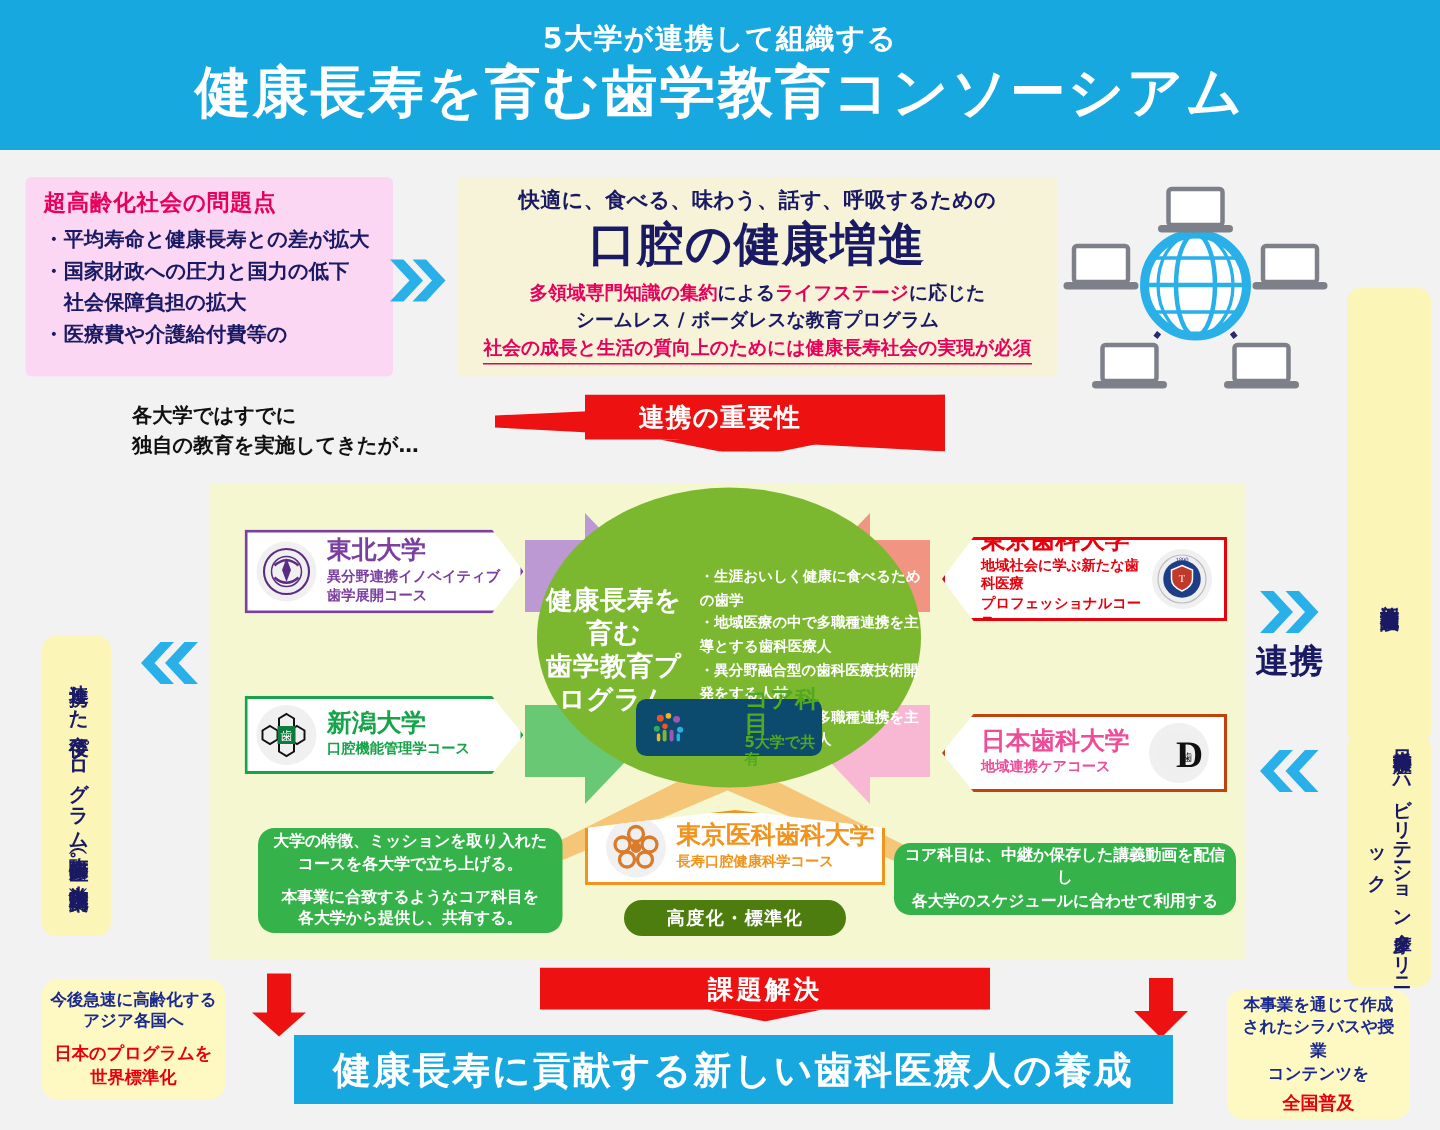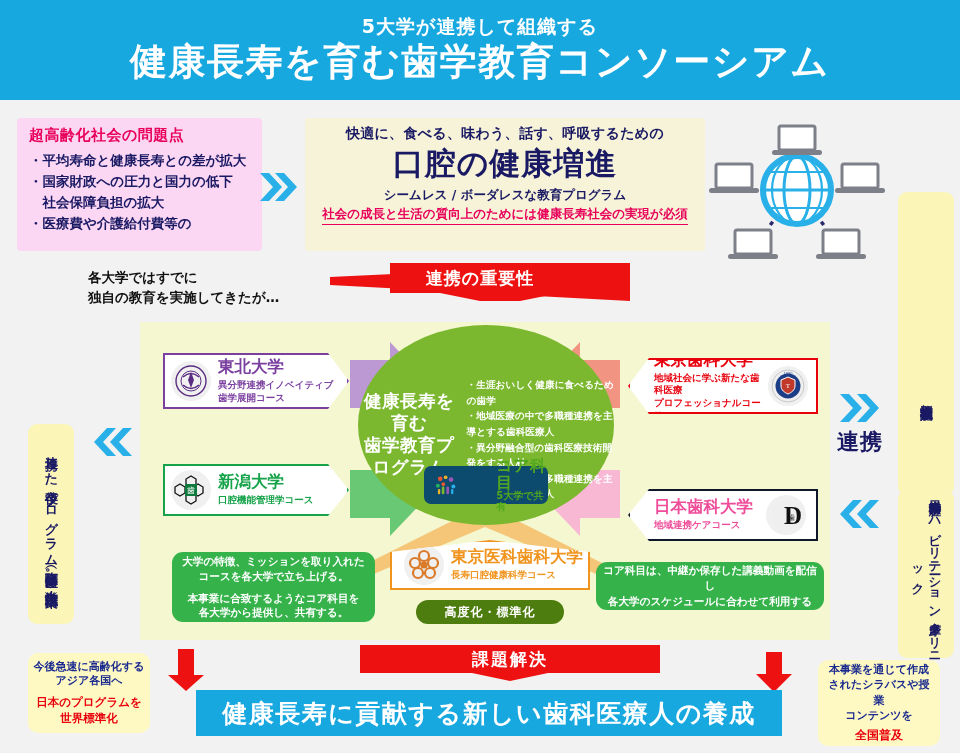--- a/index.html
+++ b/index.html
@@ -96,22 +96,22 @@
     clip-path:polygon(0 0,165px 0,186px 50%,165px 100%,0 100%);}
   #uni-niigata .uni-name{color:#16a34a;}
   #uni-niigata .uni-course{color:#16a34a;}
 
   #uni-tdc{left:628px;top:358px;width:190px;height:56px;
     border:2px solid #e8000d;padding-left:24px;
     clip-path:polygon(21px 0,190px 0,190px 100%,21px 100%,0 50%);}
   #uni-tdc .uni-name{color:#e8000d;}
   #uni-tdc .uni-course{color:#e8000d;}
 
-  #uni-ndu{left:628px;top:489px;width:190px;height:52px;
-    border:2px solid #0f172a;padding-left:24px;
+  #uni-ndu{left:628px;top:476px;width:190px;height:52px;
+    border:2px solid #c2410c;padding-left:24px;
     clip-path:polygon(21px 0,190px 0,190px 100%,21px 100%,0 50%);}
   #uni-ndu .uni-name{color:#ef4d9a;}
   #uni-ndu .uni-course{color:#ef4d9a;}
 
   #uni-tmdu{left:390px;top:540px;width:200px;height:50px;
     border:2px solid #f0941e;padding-left:8px;background:#fff;
     clip-path:polygon(0 12px,100px 0,200px 12px,200px 100%,0 100%);}
   #uni-tmdu .uni-name{color:#f0941e;}
   #uni-tmdu .uni-course{color:#f0941e;}
 
@@ -208,20 +208,23 @@
 </div>
 
 <svg class="abs" id="chev-problem" viewBox="0 0 40 34">
   <path d="M2 3 L15 17 L2 31 L11 31 L24 17 L11 3 Z" fill="#29b0e8"></path>
   <path d="M17 3 L30 17 L17 31 L26 31 L39 17 L26 3 Z" fill="#29b0e8"></path>
 </svg>
 
 <div class="abs" id="oral-box">
   <div id="oral-lead">快適に、食べる、味わう、話す、呼吸するための</div>
   <div id="oral-main">口腔の健康増進</div>
+  <div id="oral-l1">
+    <span>多領域専門知識の集約</span><span class="navy">による</span><span>ライフステージ</span><span class="navy">に応じた</span>
+  </div>
   <div id="oral-l2">シームレス / ボーダレスな教育プログラム</div>
   <div id="oral-l3">社会の成長と生活の質向上のためには健康長寿社会の実現が必須</div>
 </div>
 
 <svg class="abs" id="globe-net" viewBox="0 0 195 145">
   <g stroke="#2a2a6e" stroke-width="3.5" stroke-dasharray="4 4">
     <line x1="97" y1="70" x2="97" y2="32"></line>
     <line x1="97" y1="70" x2="52" y2="70"></line>
     <line x1="97" y1="70" x2="142" y2="70"></line>
     <line x1="97" y1="70" x2="68" y2="108"></line>

